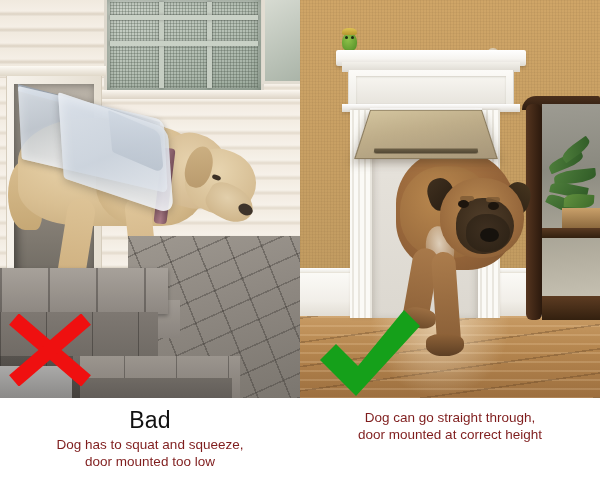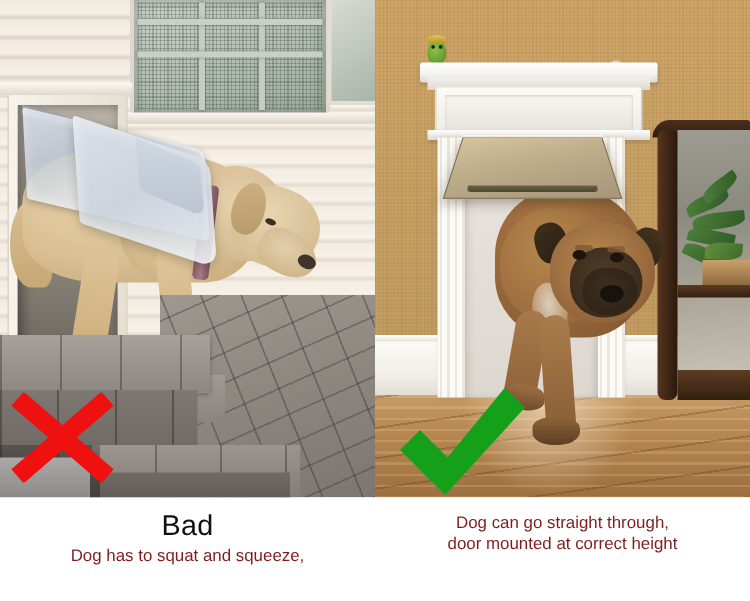--- a/index.html
+++ b/index.html
@@ -614,20 +614,21 @@
       <svg class="mark-check" viewBox="0 0 104 90">
         <polygon points="40,88 4,52 20,36 42,58 88,2 104,18" fill="#15a01a"></polygon>
       </svg>
     </div>
   </div>
 
   <div class="captions">
     <div class="cap">
       <div class="cap-title">Bad</div>
       <div class="cap-sub">Dog has to squat and squeeze,</div>
+      <div class="cap-sub" style="margin-top:0;">door mounted too low</div>
     </div>
     <div class="cap">
       <div class="cap-sub">Dog can go straight through,</div>
       <div class="cap-sub" style="margin-top:0;">door mounted at correct height</div>
     </div>
   </div>
 
 </div>
 
 </body></html>

